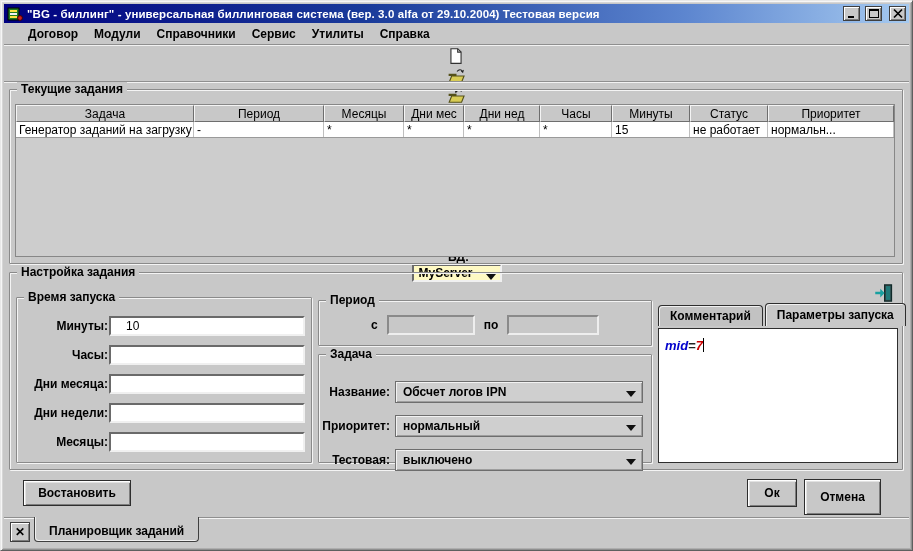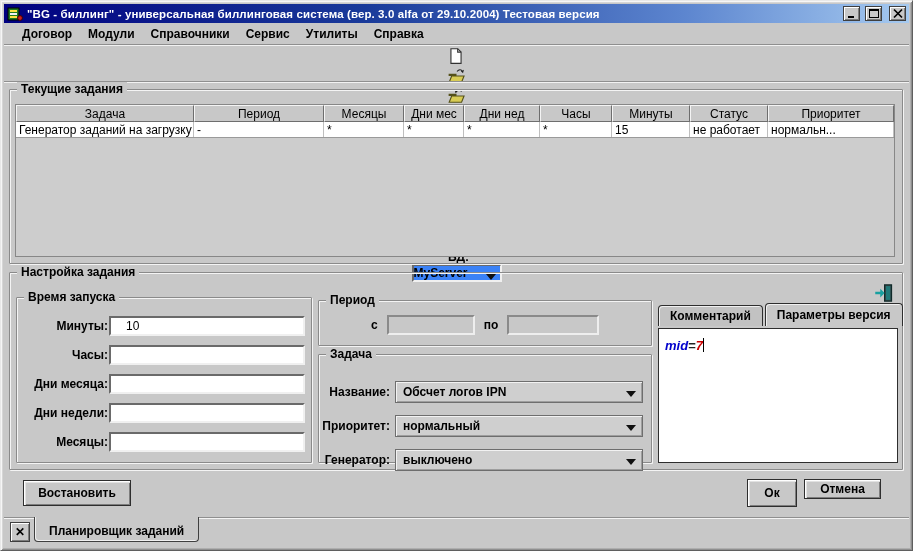--- a/index.html
+++ b/index.html
@@ -24,37 +24,37 @@
   .win-btn {
     width:17px; height:15px; background:#c8c8c8; border:1px solid #3f3f3f; padding:0;
     box-shadow: inset 1px 1px 0 #ffffff, inset -1px -1px 0 #7d7d7d;
     display:flex; align-items:center; justify-content:center; cursor:default;
   }
   .win-btn + .win-btn { margin-left:1px; }
   .win-btn.close { margin-left:3px; }
   
   .menubar {
     position:absolute; left:3px; top:22px; right:3px; height:21px;
-    display:flex; align-items:center; padding-left:10px;
+    display:flex; align-items:center; padding-left:16px;
   }
   .menu-item { font-weight:bold; padding:3px 8px; white-space:nowrap; }
   .etch { position:absolute; left:3px; right:3px; height:2px; border-top:1px solid #8f8f8f; border-bottom:1px solid #f2f2f2; }
   
   .toolbar {
     position:absolute; left:3px; top:45px; right:3px; height:34px;
     display:flex; align-items:center; padding:0 8px;flex-direction:column;
   }
   .tb-btn { width:22px; height:22px; border:none; background:transparent; padding:1px; margin-right:1px;
     display:flex; align-items:center; justify-content:center; }
   .tb-gap { width:13px; }
   .db-label { font-weight:bold; margin:0 5px 0 9px; }
   .db-combo {
-    width:90px; height:22px; background:#3b82f6; position:relative;
+    width:90px; height:22px; background:#fef9c3; position:relative;
     border:2px solid; border-color:#6a6a6a #f0f0f0 #f0f0f0 #6a6a6a;
-    display:flex; align-items:flex-end; font-weight:bold;
+    display:flex; align-items:flex-end; padding-left:5px; font-weight:bold;
   }
   .arrow-down { width:0; height:0; border:5px solid transparent; border-top:6px solid #101010; margin-top:6px; }
   .db-combo .arrow-down { position:absolute; right:4px; top:2px; }
   .tb-right { margin-left:auto; margin-right:6px; }
   
   .groupbox {
     position:absolute; border:1px solid #8a8a8a; border-radius:1px;
     box-shadow: inset 1px 1px 0 #f4f4f4, 1px 1px 0 #f4f4f4;
   }
   .gb-title { position:absolute; top:-8px; left:7px; background:#c8c8c8; padding:0 4px; font-weight:bold; line-height:15px; white-space:nowrap; }
@@ -116,21 +116,21 @@
   .tok-val { color:#cc0000; font-weight:bold; font-style:italic; }
   .caret { display:inline-block; width:1px; height:14px; background:#000; vertical-align:-2px; }
   
   .btn {
     position:absolute; background:#c8c8c8; border:1px solid #2e2e2e;
     box-shadow: inset 1px 1px 0 #ffffff, inset 2px 2px 0 #e2e2e2, inset -1px -1px 0 #7d7d7d;
     font:bold 12px "Liberation Sans", sans-serif; display:flex; align-items:center; justify-content:center;
   }
   .btn-restore { left:22px; top:479px; width:108px; height:26px; }
   .btn-ok      { left:746px; top:478px; width:50px;  height:28px; }
-  .btn-cancel  { left:803px; top:478px; width:77px;  height:20px; }
+  .btn-cancel  { left:803px; top:478px; width:77px;  height:36px; }
   
   .bottom-strip {
     position:absolute; left:3px; right:3px; top:516px; height:30px;
     border-top:1px solid #8f8f8f; box-shadow: inset 0 1px 0 #f4f4f4;
     display:flex; align-items:flex-start; padding:3px 0 0 6px; gap:4px;
   }
   .xtab-btn {
     width:20px; height:20px; margin-top:1px; background:#c8c8c8; border:1px solid #3f3f3f; padding:0;
     box-shadow: inset 1px 1px 0 #ffffff, inset -1px -1px 0 #7d7d7d;
     font:bold 12px "Liberation Sans", sans-serif; display:flex; align-items:center; justify-content:center;
@@ -349,32 +349,32 @@
         </div>
       </div>
       <div class="task-row">
         <span class="task-label">Приоритет:</span>
         <div class="combo">
           <span>нормальный</span>
           <span class="arrow-down"></span>
         </div>
       </div>
       <div class="task-row">
-        <span class="task-label">Генератор:</span>
+        <span class="task-label">Тестовая:</span>
         <div class="combo">
           <span>выключено</span>
           <span class="arrow-down"></span>
         </div>
       </div>
     </div>
 
     <div class="tabpanel">
       <div class="tabs-row">
         <div class="tab inactive">Комментарий</div>
-        <div class="tab active">Параметры версия</div>
+        <div class="tab active">Параметры запуска</div>
       </div>
       <div class="params-area">
         <span class="tok-key">mid</span><span class="tok-eq">=</span><span class="tok-val">7</span><span class="caret"></span>
       </div>
     </div>
   </div>
 
   <button class="btn btn-restore">Востановить</button>
   <button class="btn btn-ok">Ок</button>
   <button class="btn btn-cancel">Отмена</button>

